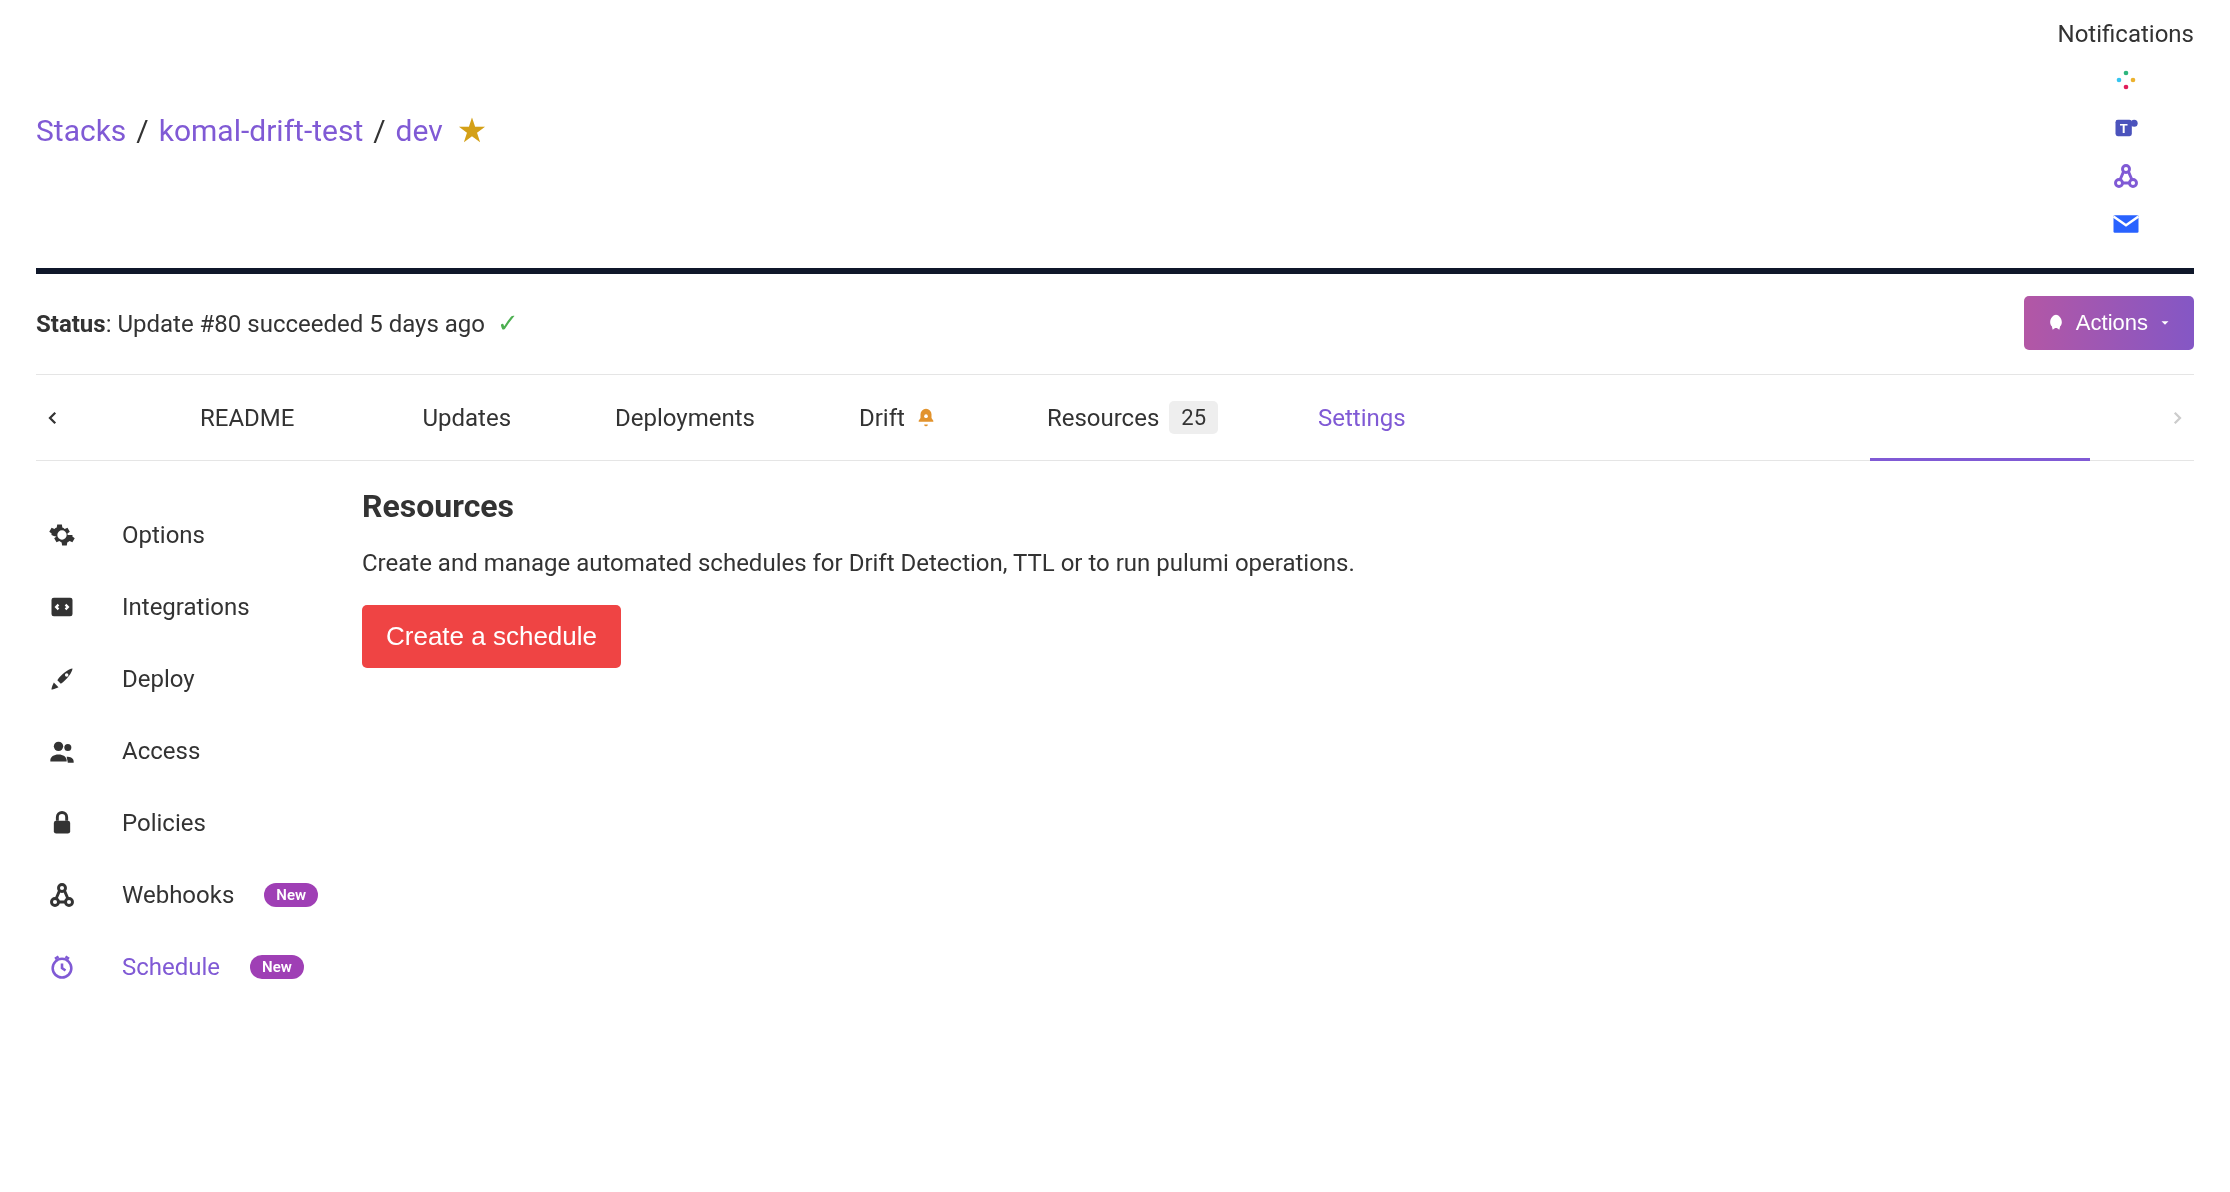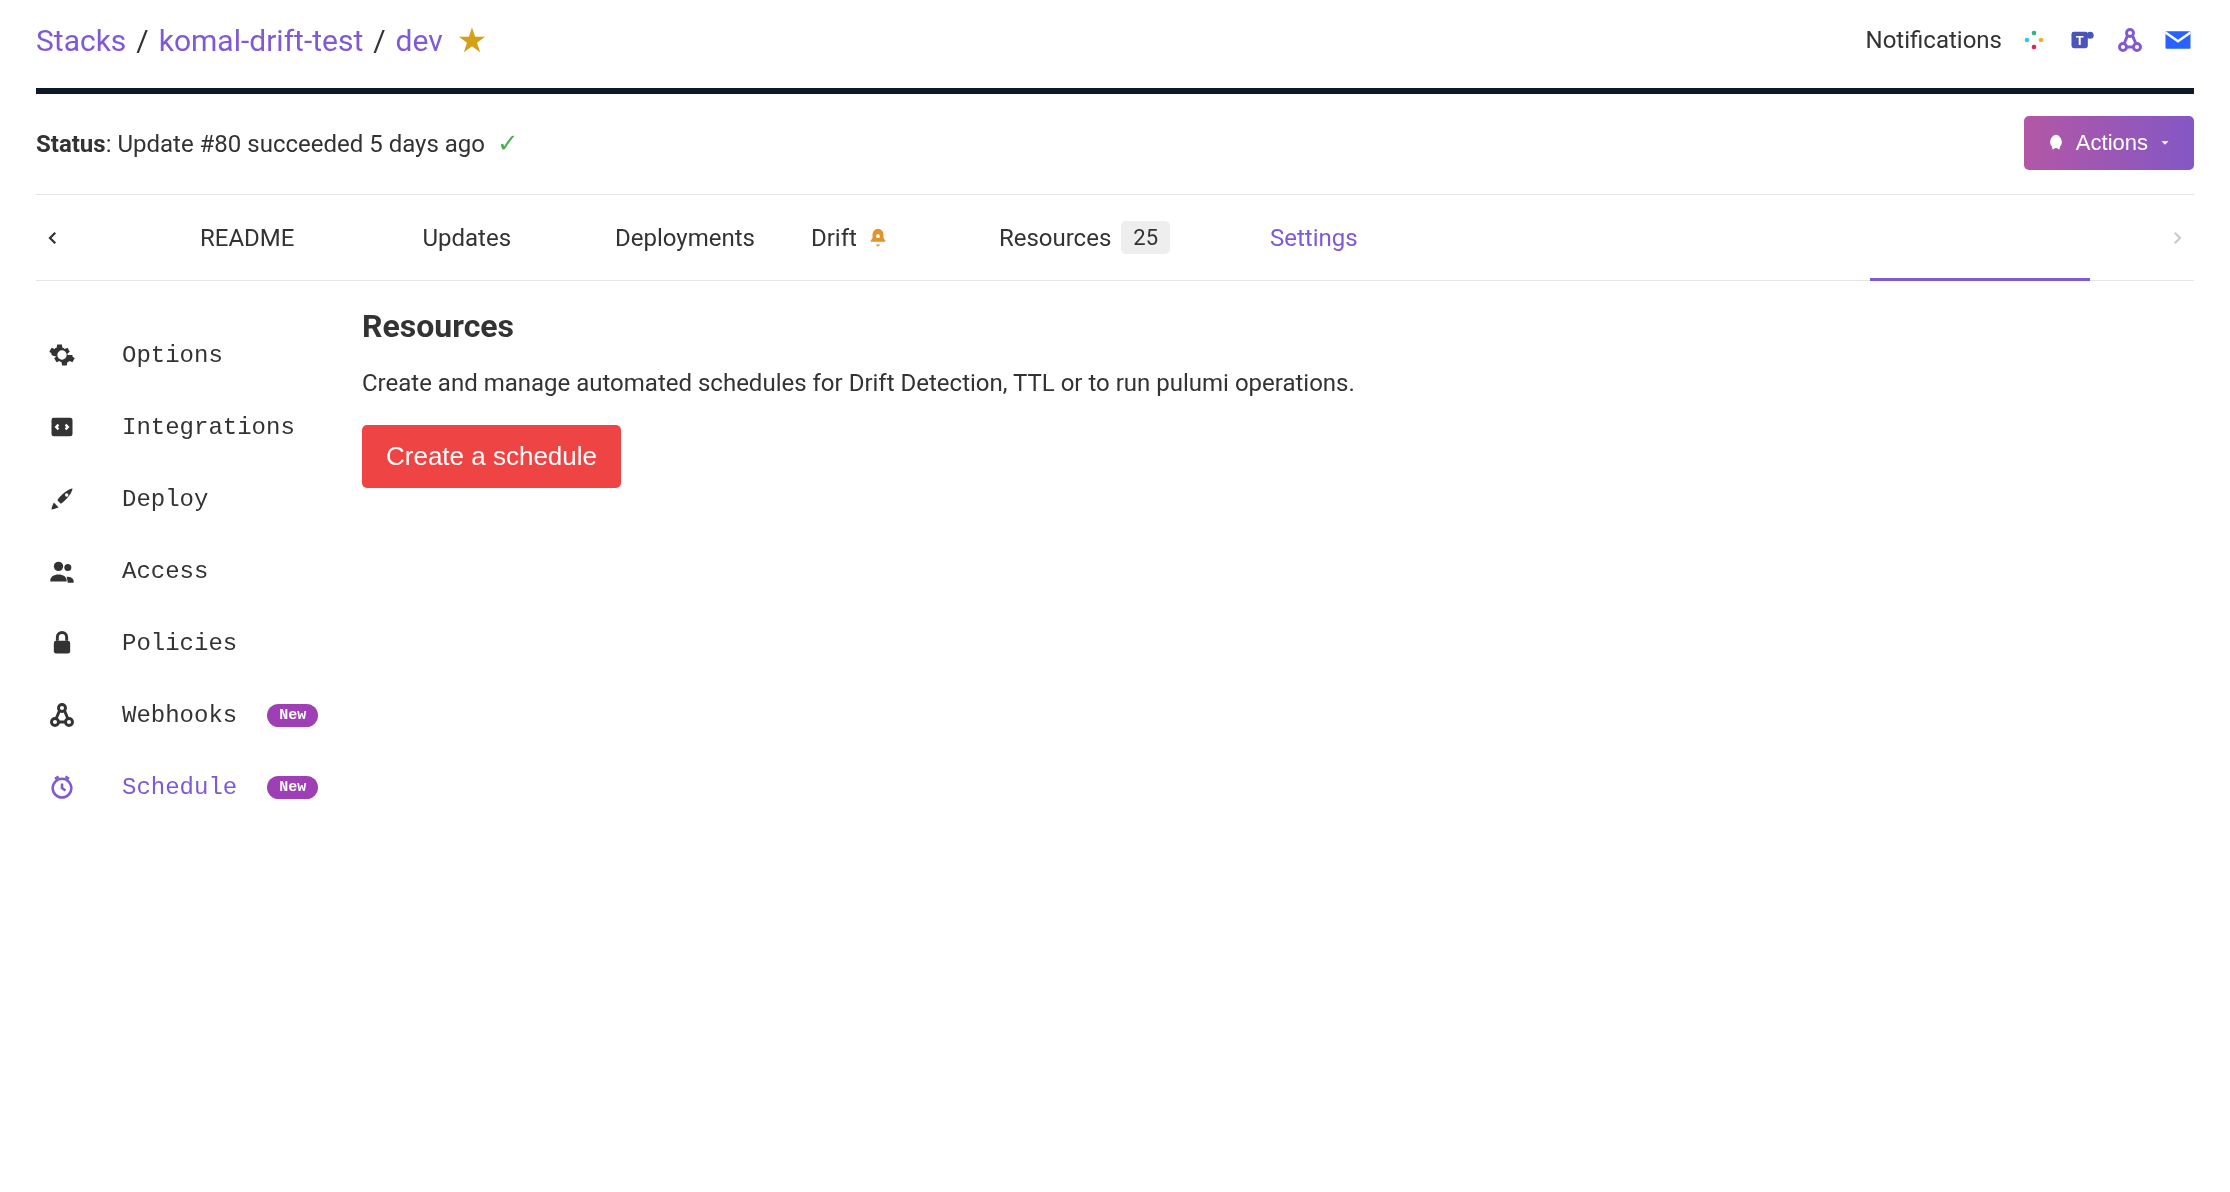--- a/index.html
+++ b/index.html
@@ -23,20 +23,21 @@
       font-size: 30px;
       gap: 10px;
     }
     .breadcrumb .link { color: #805ad5; }
     .breadcrumb .sep { color: #333; }
     .star-icon { color: #d4a017; font-size: 34px; margin-left: 4px; }
     .notifications-row {
       display: flex;
       align-items: center;
       gap: 16px;
+      flex-direction: column;
     }
     .notifications-label { font-size: 24px; color: #333; }
     .notif-icon { width: 32px; height: 32px; display:inline-flex; align-items:center; justify-content:center;}
     .status-row {
       display: flex;
       justify-content: space-between;
       align-items: center;
       padding: 22px 0 24px 0;
       border-bottom: 1px solid #e5e5e5;
     }
@@ -74,21 +75,21 @@
       color: #333;
       padding: 26px 0;
       cursor: pointer;
       display: inline-flex;
       align-items: center;
       gap: 10px;
       text-align: center;
     }
     .tab-readme { margin-left: 130px; margin-right: 128px;}
     .tab-updates { margin-right: 104px;}
-    .tab-deployments{ margin-right: 56px;}
+    .tab-deployments{ margin-right: 104px;}
     .tab-drift{ margin-right: 110px;}
     .tab-resources{ margin-right: 100px;}
     .tab.active { color: #805ad5; }
     .tab.active::after {
       content:"";
       position:absolute;
       bottom:-1px;
       height:3px;
       background:#805ad5;
       width: 220px;
@@ -100,21 +101,21 @@
       background: #eee;
       color: #333;
       border-radius: 5px;
       padding: 4px 12px;
       font-size: 22px;
     }
     .content-row {
       display: flex;
       padding-top: 26px;
     }
-    .sidebar { width: 326px; padding-top: 12px; font-family: Liberation Mono, monospace;}
+    .sidebar { width: 326px; padding-top: 12px;}
     .sidebar-item {
       display: flex;
       align-items: center;
       gap: 44px;
       padding: 22px 12px;
       font-size: 24px;
       color: #333;
       cursor: pointer;
     }
     .sidebar-item .side-icon { width: 30px; text-align:center; font-size: 26px; color:#333;}

